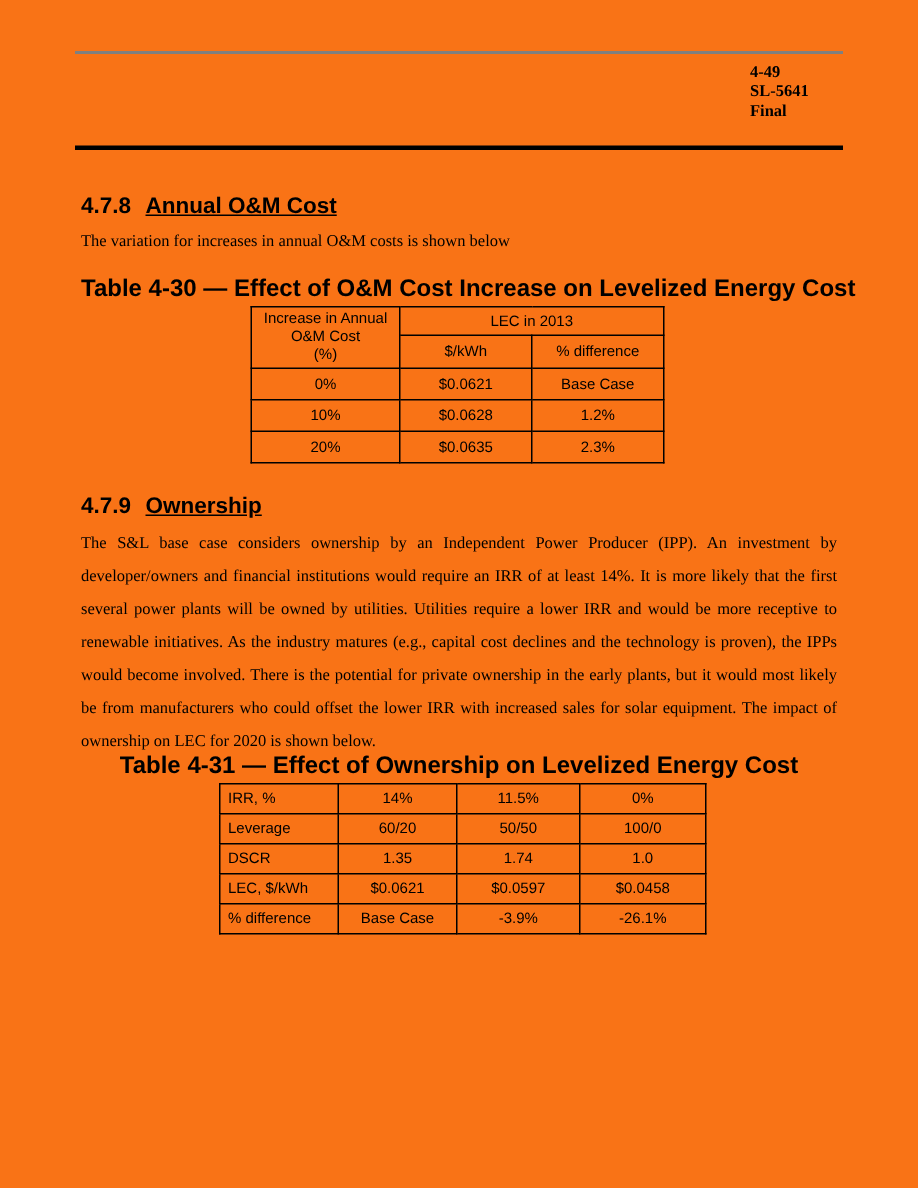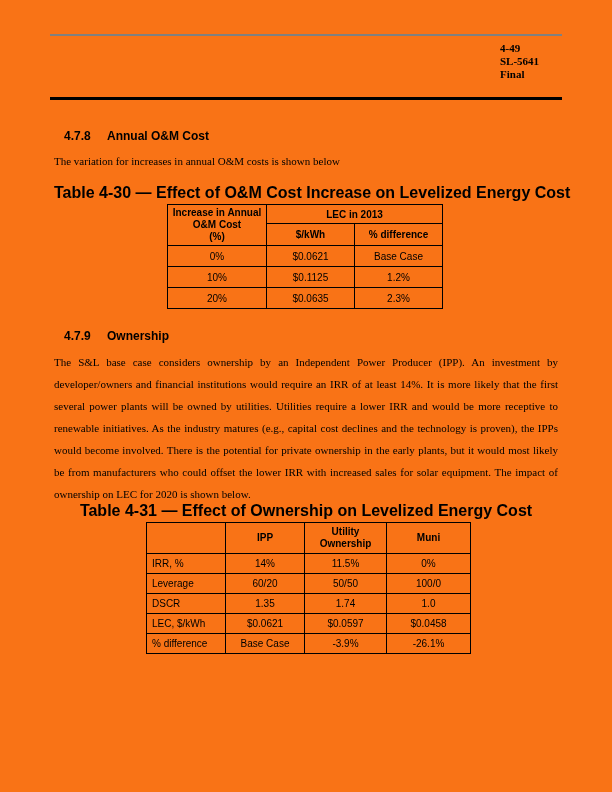--- a/index.html
+++ b/index.html
@@ -18,23 +18,23 @@
   .rule-black { top: 97px; height: 3px; background: #000000; }
 
   .hdr-ids {
     position: absolute; left: 500px; top: 42px;
     font-family: "Liberation Serif", serif;
     font-weight: bold; font-size: 11px; line-height: 13px;
     white-space: nowrap;
   }
 
   .heading {
-    position: absolute; left: 64px;
+    position: absolute; left: 54px;
     font-family: "Liberation Sans", sans-serif;
-    font-weight: bold; font-size: 12px; white-space: nowrap;
+    font-weight: bold; font-size: 15px; white-space: nowrap; text-decoration: underline;
   }
   .heading .num { display: inline-block; min-width: 43px; }
   .h1 { top: 129px; }
   .h2 { top: 329px; }
 
   .body-text {
     position: absolute; left: 54px; width: 504px;
     font-family: "Liberation Serif", serif;
     font-size: 11px;
   }
@@ -58,21 +58,21 @@
     font-size: 10px;
     color: #000;
   }
   th, td {
     border: 1px solid #000;
     text-align: center;
     vertical-align: middle;
     padding: 0 3px;
     overflow: hidden;
   }
-  th { font-weight: bold; margin-top: 13px; }
+  th { font-weight: normal; margin-top: 13px; }
 
   .t1 { left: 167px; top: 204px; }
   .t1 .rh1 { height: 19px; }
   .t1 .rh2 { height: 22px; }
   .t1 .rd  { height: 21px; }
   .t1 .hdr-line { display: block; white-space: nowrap; line-height: 12px; }
 
   .t2 { left: 146px; top: 522px; }
   .t2 .rh { height: 31px; }
   .t2 .rd { height: 20px; padding-left: 17px; }
@@ -121,21 +121,21 @@
       <th>$/kWh</th>
       <th>% difference</th>
     </tr>
     <tr class="rd">
       <td>0%</td>
       <td>$0.0621</td>
       <td>Base Case</td>
     </tr>
     <tr class="rd">
       <td>10%</td>
-      <td>$0.1125</td>
+      <td>$0.0628</td>
       <td>1.2%</td>
     </tr>
     <tr class="rd">
       <td>20%</td>
       <td>$0.0635</td>
       <td>2.3%</td>
     </tr>
   </tbody>
     </table>
 
@@ -148,26 +148,20 @@
   <div class="tbl-caption c2">Table 4-31 — Effect of Ownership on Levelized Energy Cost</div>
 
   <table class="t2">
     <colgroup>
         <col style="width:79px">
         <col style="width:79px">
         <col style="width:82px">
         <col style="width:84px">
       </colgroup>
     <tbody>
-        <tr class="rh">
-      <th></th>
-      <th>IPP</th>
-      <th>Utility Ownership</th>
-      <th>Muni</th>
-    </tr>
     <tr class="rd">
       <td class="rowlabel">IRR, %</td>
       <td>14%</td>
       <td>11.5%</td>
       <td>0%</td>
     </tr>
     <tr class="rd">
       <td class="rowlabel">Leverage</td>
       <td>60/20</td>
       <td>50/50</td>

